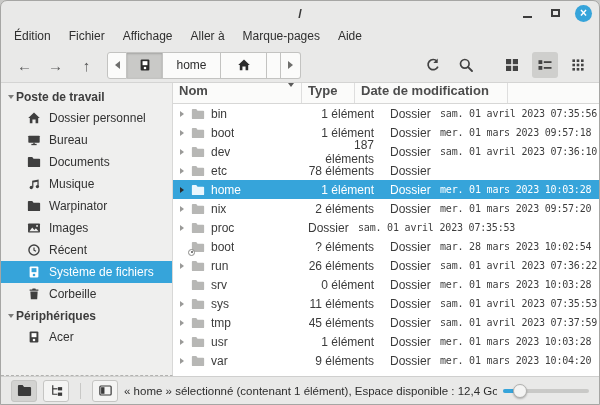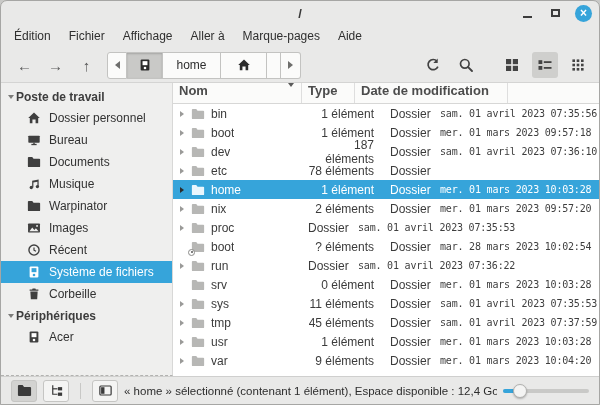--- a/index.html
+++ b/index.html
@@ -479,20 +479,21 @@
           <div class="row">
             <div class="c name">
               <span class="expander"></span>
               <span class="fwrap">
                 <svg class="ficon" viewBox="0 0 16 16">
                   <use href="#i-folder"></use>
                 </svg>
               </span>
               <span class="nlabel">run</span>
             </div>
+            <div class="c size">26 éléments</div>
             <div class="c type">Dossier</div>
             <div class="c date">sam. 01 avril 2023 07:36:22</div>
           </div>
           <div class="row">
             <div class="c name">
               <span class="expander hidden"></span>
               <span class="fwrap">
                 <svg class="ficon" viewBox="0 0 16 16">
                   <use href="#i-folder"></use>
                 </svg>

